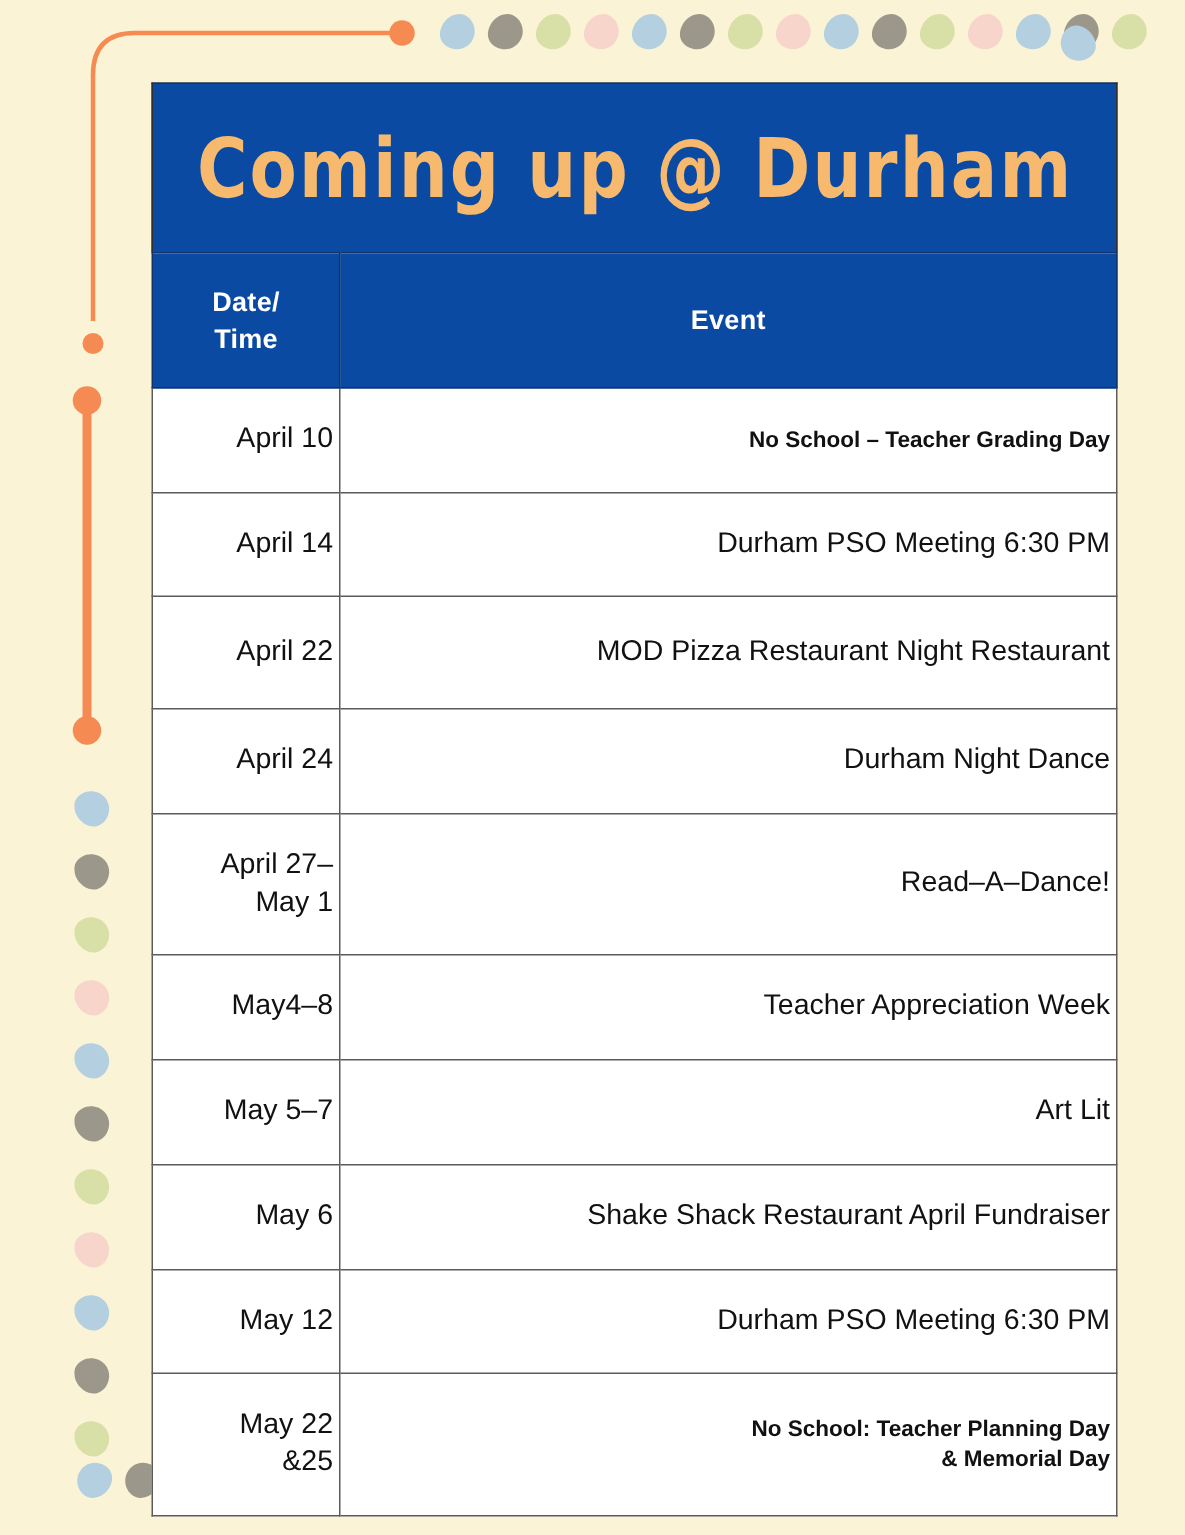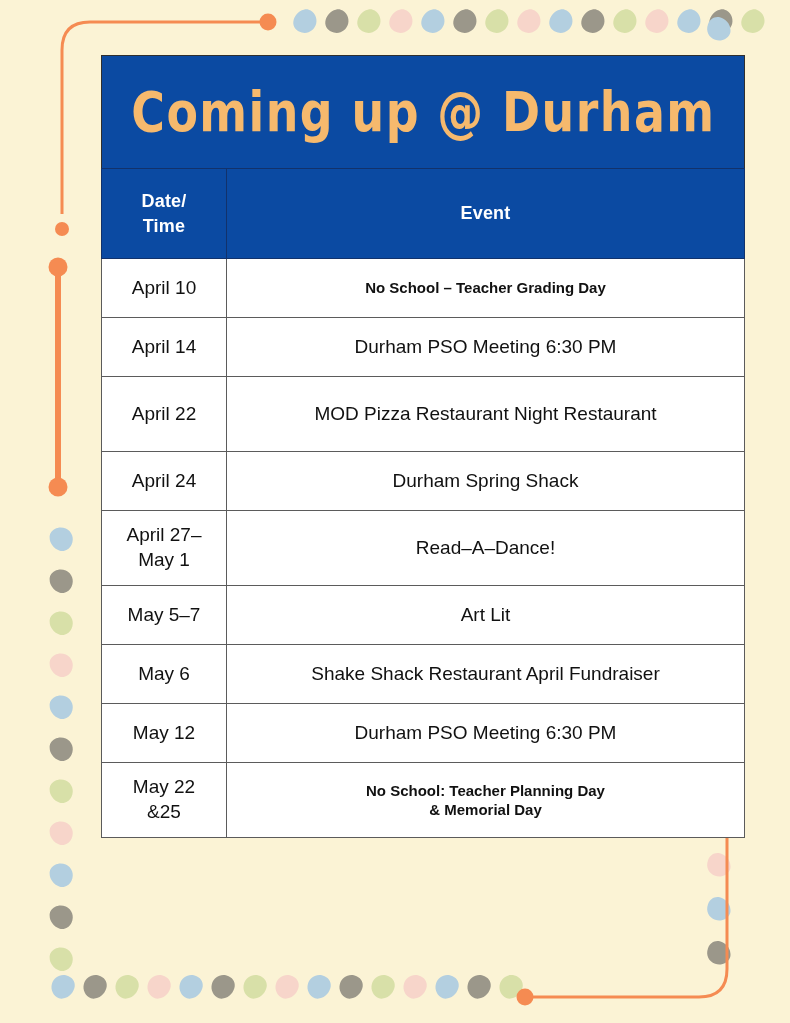--- a/index.html
+++ b/index.html
@@ -93,21 +93,22 @@
     letter-spacing: .2px;
     height: 90px;
     border-color: #12326b;
   }
   table.schedule thead th.h-date { line-height: 1.35; }
 
   table.schedule tbody td {
     font-size: 19px;
     font-weight: normal;
     line-height: 1.3;
-    padding: 6px 4px;
+    padding: 22px 4px;
+    text-align: right;
   }
   table.schedule tbody tr { height: 59px; }
   table.schedule tbody tr.tall { height: 75px; }
   table.schedule tbody td.bold { font-weight: bold; font-size: 15px; }
   .date-cell { font-size: 19px; }
 </style>
 </head>
 <body>
 
 <div class="blob-layer">
@@ -477,27 +478,31 @@
         <tr>
           <td class="date-cell">April 14</td>
           <td>Durham PSO Meeting 6:30 PM</td>
         </tr>
         <tr class="tall">
           <td class="date-cell">April 22</td>
           <td>MOD Pizza Restaurant Night Restaurant</td>
         </tr>
         <tr>
           <td class="date-cell">April 24</td>
-          <td>Durham Spring Shack</td>
+          <td>Durham Night Dance</td>
         </tr>
         <tr class="tall">
           <td class="date-cell"><span>April 27–</span><br><span>May 1</span></td>
           <td>Read–A–Dance!</td>
         </tr>
         <tr>
+          <td class="date-cell">May4–8</td>
+          <td>Teacher Appreciation Week</td>
+        </tr>
+        <tr>
           <td class="date-cell">May 5–7</td>
           <td>Art Lit</td>
         </tr>
         <tr>
           <td class="date-cell">May 6</td>
           <td>Shake Shack Restaurant April Fundraiser</td>
         </tr>
         <tr>
           <td class="date-cell">May 12</td>
           <td>Durham PSO Meeting 6:30 PM</td>

